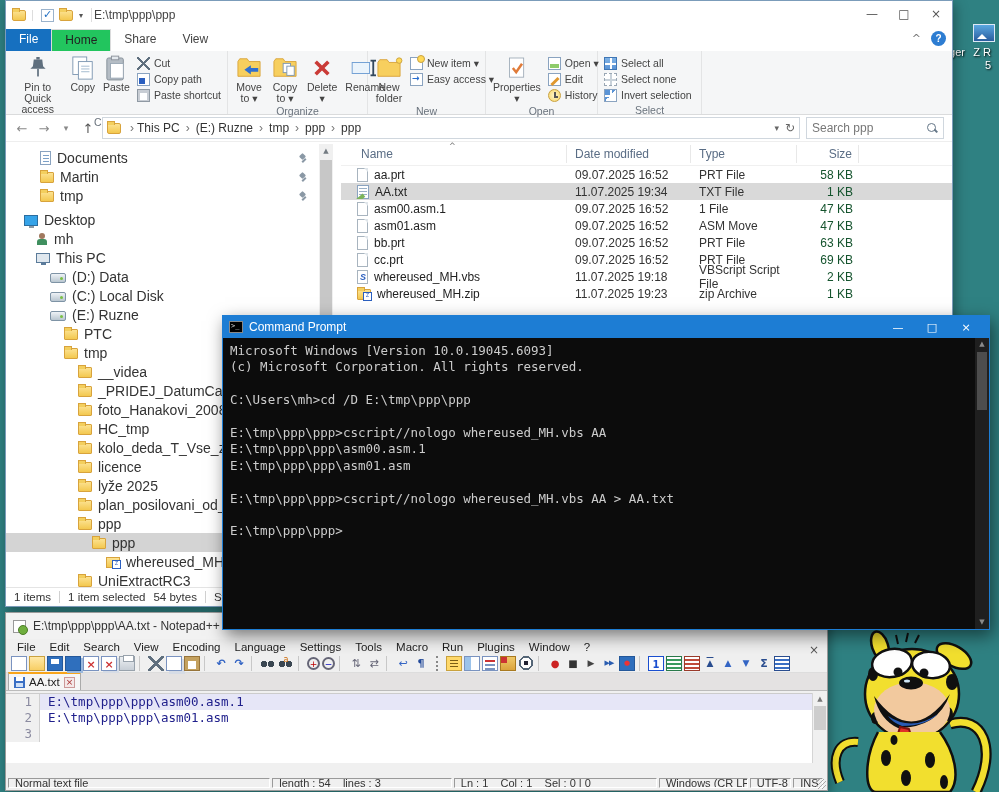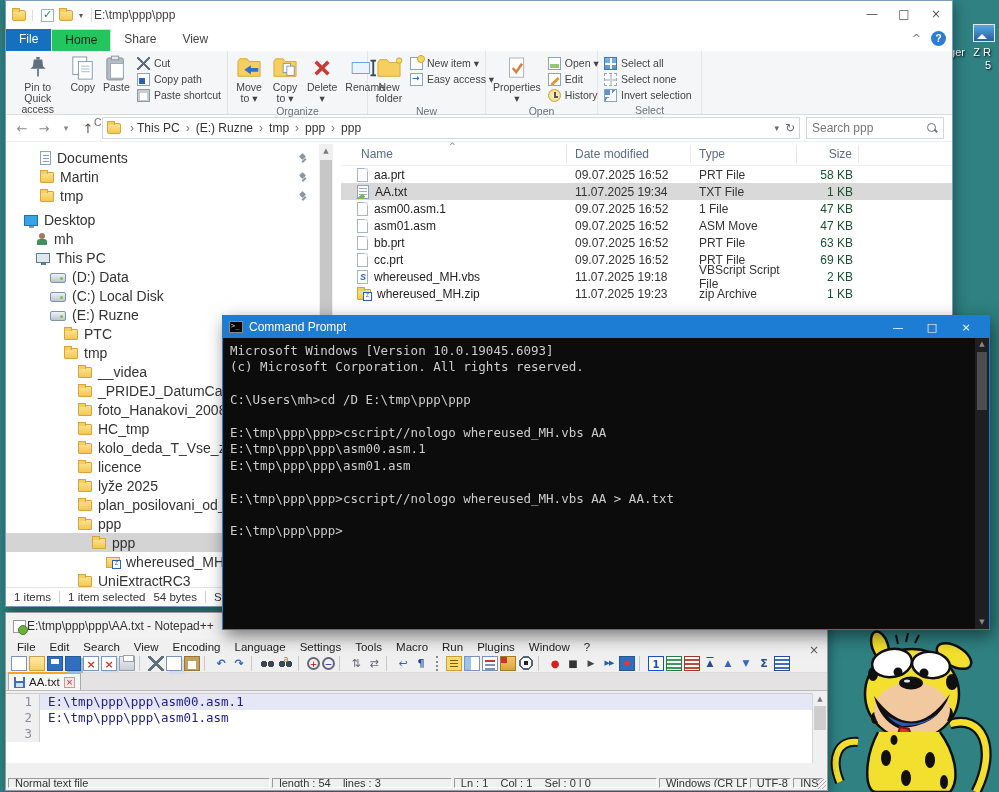--- a/index.html
+++ b/index.html
@@ -156,21 +156,21 @@
   .cmdico::after{content:">_";position:absolute;left:1px;top:0;color:#ddd;font-size:7px;font-family:"DejaVu Sans Mono",monospace}
   .cmd-btns{margin-left:auto;display:flex}
   .cmd-btn{width:34px;text-align:center;color:#fff;font-size:11px;font-family:"DejaVu Sans",sans-serif}
   .cmd-body{position:absolute;top:22px;left:0;right:14px;bottom:0;overflow:hidden}
   .cmd-body pre{font-family:"DejaVu Sans Mono",monospace;font-size:12.5px;line-height:16.4px;color:#cccccc;padding:5px 0 0 7px;white-space:pre}
   .cmd-scroll{position:absolute;top:22px;right:0;width:14px;bottom:0;background:#1f1f1f}
   .cmd-scroll .arr{display:block;text-align:center;color:#8a8a8a;font-size:7px;line-height:13px;font-family:"DejaVu Sans",sans-serif}
   .cmd-thumb{position:absolute;left:2px;right:2px;top:14px;height:58px;background:#4d4d4d}
 
   
-  .npp-title{height:26px;display:flex;align-items:center;gap:1px;padding:0 7px;background:#f2f2f2;font-size:12px;color:#333}
+  .npp-title{height:26px;display:flex;align-items:center;gap:7px;padding:0 7px;background:#f2f2f2;font-size:12px;color:#333}
   .nppico{width:13px;height:13px;background:#fff;border:1px solid #999;position:relative;flex:none}
   .nppico::after{content:"";position:absolute;right:-3px;bottom:-3px;width:8px;height:8px;border-radius:50%;background:#6fae3e;border:1px solid #4c7d27}
   .npp-close{position:absolute;right:8px;top:30px;color:#555;font-size:12px;font-family:"DejaVu Sans",sans-serif}
   .npp-menu{display:flex;height:15px;align-items:center;font-size:11.5px;color:#222;padding-left:4px}
   .npp-menu span{padding:0 7px}
   .npp-toolbar{display:flex;align-items:center;height:19px;padding-left:4px;border-bottom:1px solid #ddd}
   .tb{width:16px;height:15px;display:inline-block;position:relative;margin:0 1px;font-family:"DejaVu Sans",sans-serif;flex:none}
   .tb::before{position:absolute;inset:0;text-align:center;font-size:11px;line-height:15px}
   .tb-sep{width:5px;height:15px;border-left:1px solid #c8c8c8;margin:0 3px}
   .tb-new{background:#fff;border:1px solid #7a93c0}

